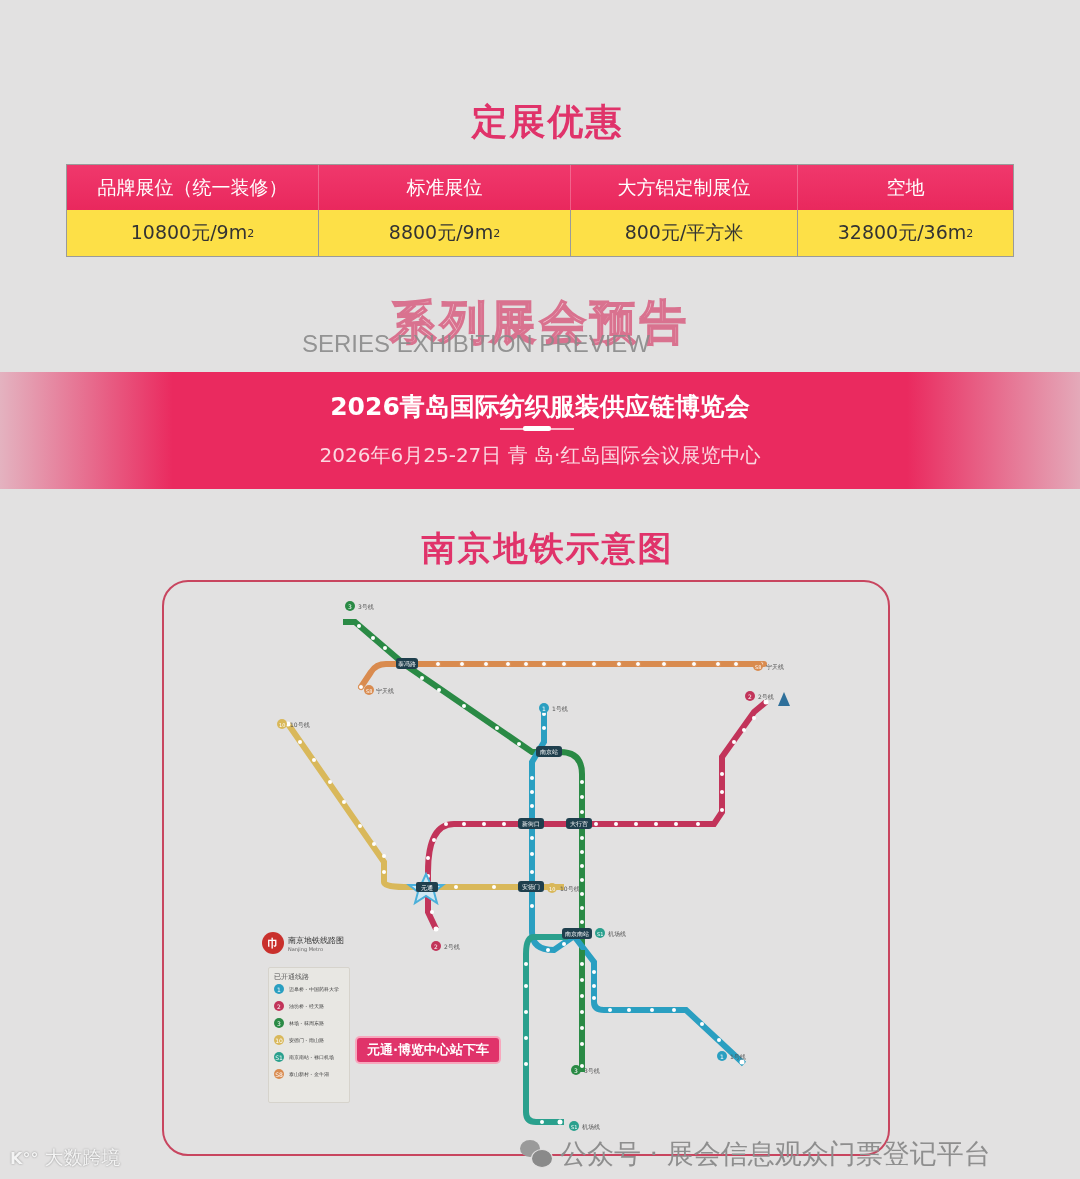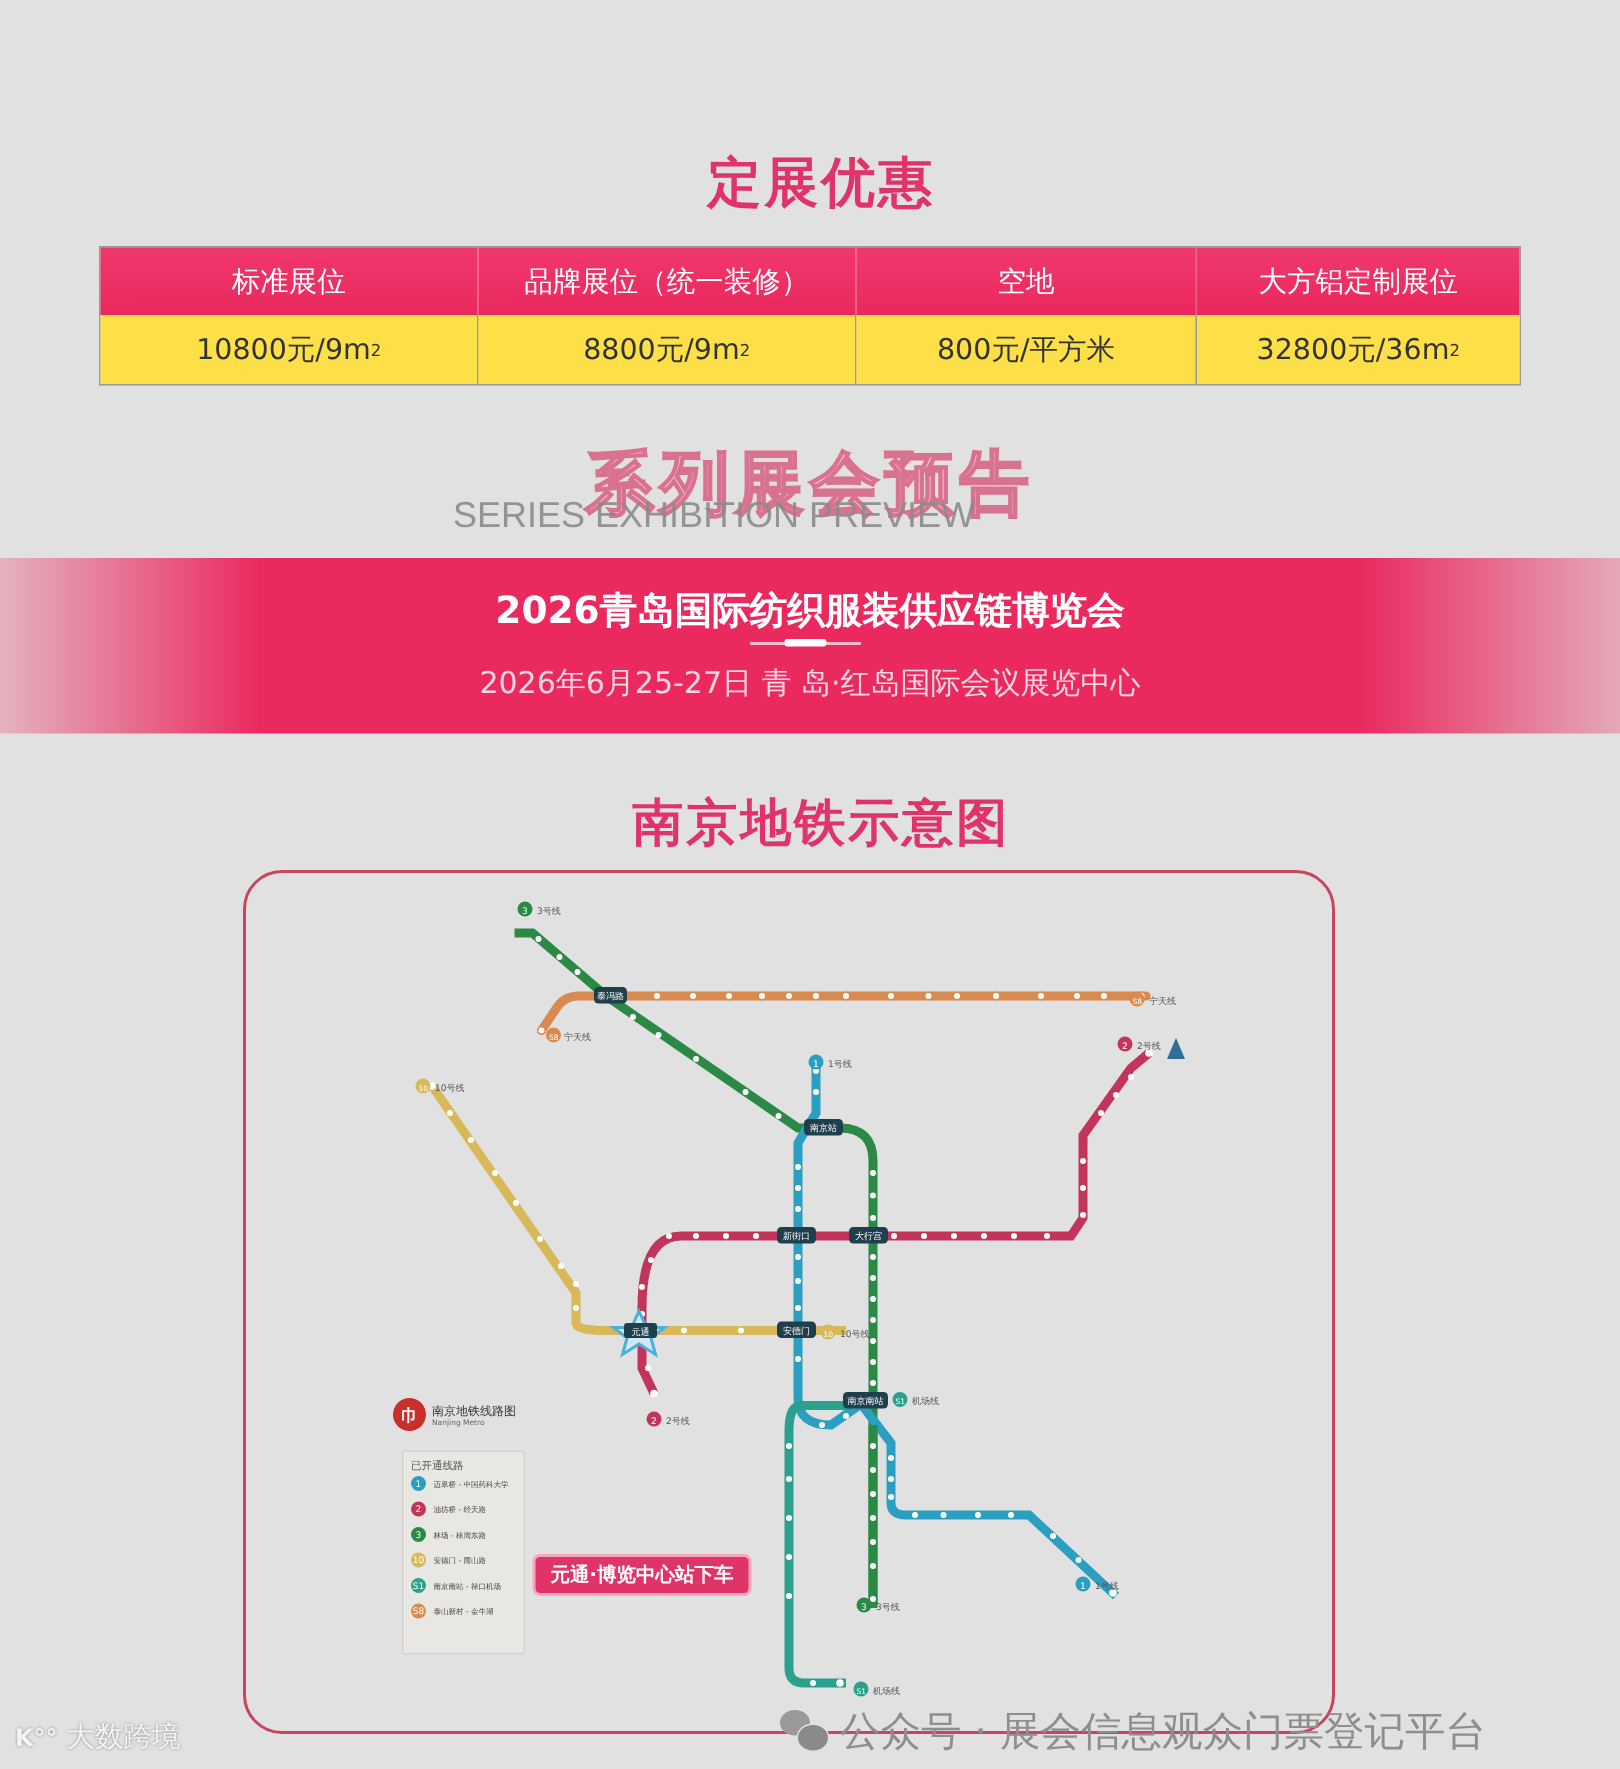--- a/index.html
+++ b/index.html
@@ -104,24 +104,24 @@
     color: #f4f4f4; font-size: 19px; text-shadow: 0 0 2px #888;
   }
   .brand-icon { font-size: 16px; font-weight: bold; color: #f4f4f4; }
 </style>
 </head>
 <body>
 
 <div id="promo-title" class="section-title">定展优惠</div>
 
 <div class="price-table">
+  <div class="th">品牌展位（统一装修）</div>
   <div class="th">标准展位</div>
-  <div class="th">品牌展位（统一装修）</div>
+  <div class="th">大方铝定制展位</div>
   <div class="th">空地</div>
-  <div class="th">大方铝定制展位</div>
   <div class="td">
       <span>10800元/9m</span>
       <sup>2</sup>
     </div>
   <div class="td">
       <span>8800元/9m</span>
       <sup>2</sup>
     </div>
   <div class="td">
       <span>800元/平方米</span>

